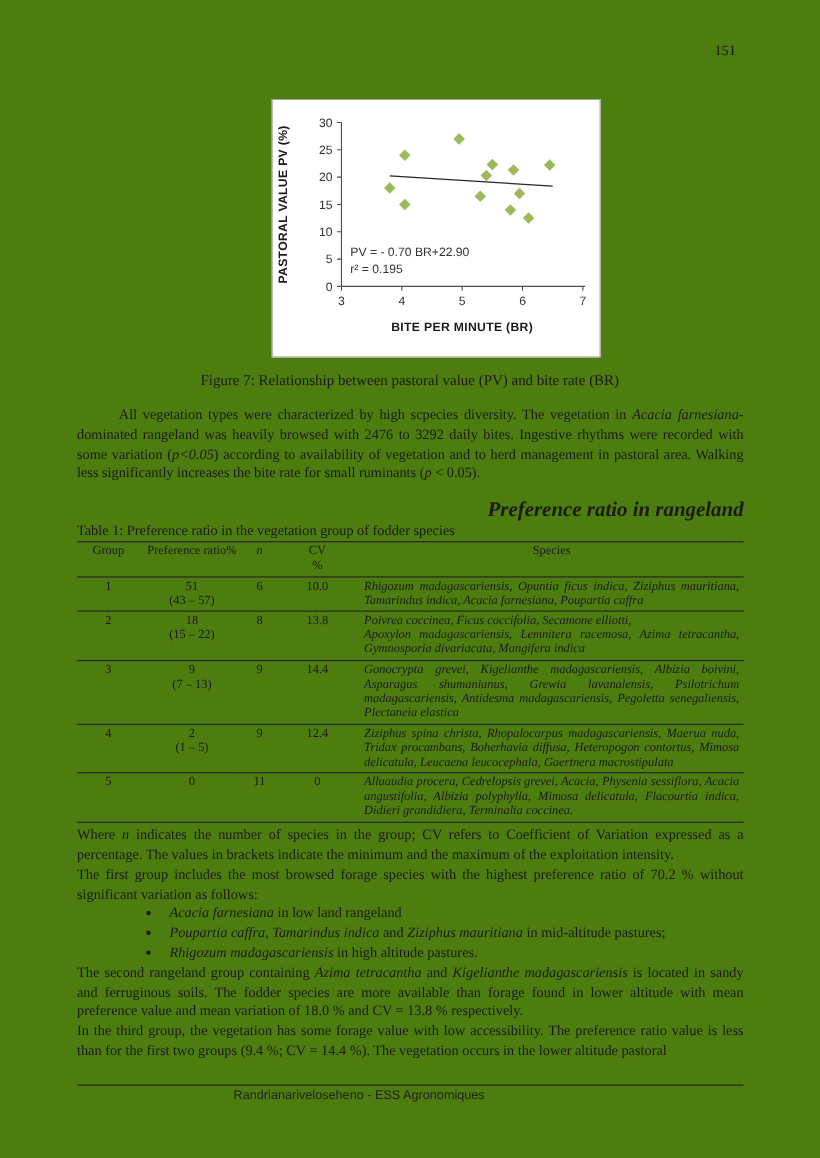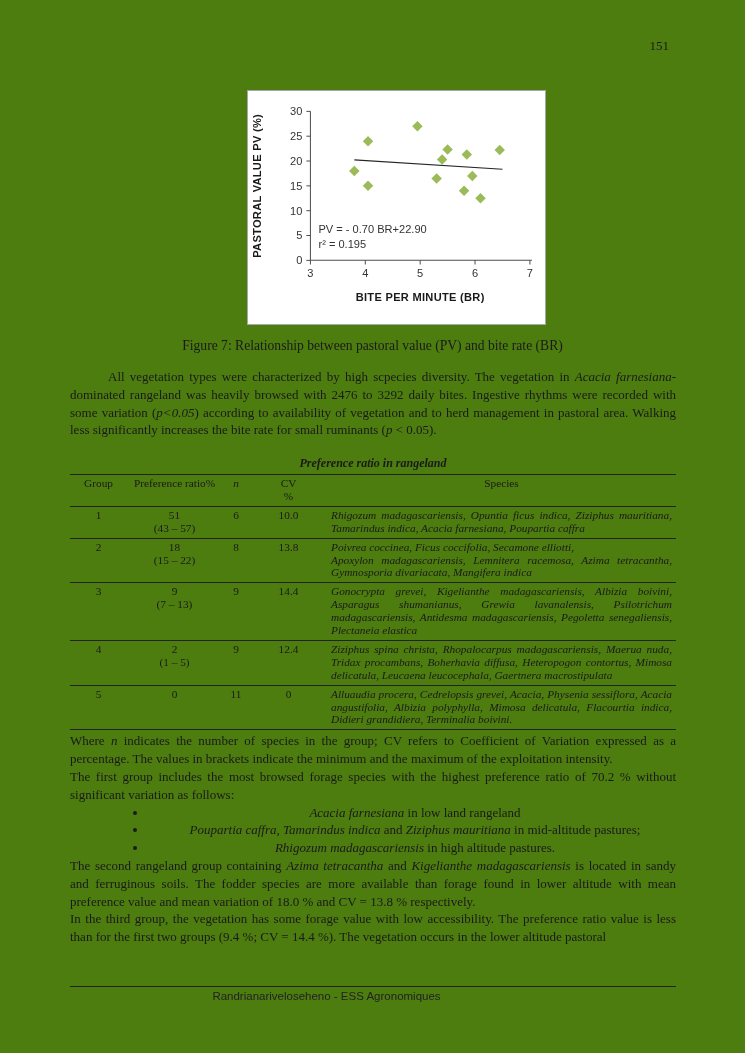--- a/index.html
+++ b/index.html
@@ -18,39 +18,39 @@
     position:absolute; top:338px; left:0; width:745px;
     text-align:center; font-size:13.6px;
   }
   .content {
     position:absolute; left:70px; top:368px; width:606px;
     font-size:13px; line-height:17.8px; text-align:justify;
   }
   .content p { margin:0; }
   p.indent { text-indent:38px; }
   h3.section-heading {
-    margin:16px 0 0 0; font-size:12px; font-style:italic; font-weight:bold;
-    text-align:center;
+    margin:16px 0 0 0; font-size:19px; font-style:italic; font-weight:bold;
+    text-align:right;
   }
   .tcaption { text-align:left; }
   table.pref-table {
     width:100%; border-collapse:collapse; table-layout:fixed;
     font-size:11.3px; line-height:12.9px; margin:1px 0 2px 0;
   }
   table.pref-table th, table.pref-table td {
     padding:2px 4px 3px 4px; vertical-align:top; font-weight:normal;
   }
   table.pref-table thead tr { border-top:1.4px solid #222; border-bottom:1.2px solid #222; }
   table.pref-table tbody tr { border-bottom:1.2px solid #222; }
   .cc { text-align:center; }
   th.n-head { font-style:italic; text-align:center; }
   td.species, th.species-head { text-align:justify; }
   th.species-head { text-align:center; }
   td.species { font-style:italic; white-space:pre-line; }
-  ul.bullets { margin:0; padding-left:78px; text-align:center; }
+  ul.bullets { margin:0; padding-left:78px; text-align:left; }
   ul.bullets li { padding-left:6px; }
   .footer-line { position:absolute; left:70px; top:986px; width:606px; border-top:1.2px solid #222; }
   .footer-text {
     position:absolute; left:0; top:990px; width:653px; text-align:center;
     font-family:"Liberation Sans", sans-serif; font-size:11.5px; color:#222;
   }
 </style>
 </head>
 <body>
 
@@ -108,20 +108,21 @@
 
   <div class="figure-caption">Figure 7: Relationship between pastoral value (PV) and bite rate (BR)</div>
 
   <div class="content">
 
     <p class="indent"><span>All vegetation types were characterized by high scpecies diversity. The vegetation in </span><span style="font-style: italic;">Acacia farnesiana</span><span>-dominated rangeland was heavily browsed with 2476 to 3292 daily bites. Ingestive rhythms were recorded with some variation (</span><span style="font-style: italic;">p&lt;0.05</span><span>) according to availability of vegetation and to herd management in pastoral area. Walking less significantly increases the bite rate for small ruminants (</span><span style="font-style: italic;">p</span><span> &lt; 0.05).</span></p>
 
     <h3 class="section-heading">Preference ratio in rangeland</h3>
 
 
+    <div class="tcaption">Table 1: Preference ratio in the vegetation group of fodder species</div>
 
     <table class="pref-table">
       <colgroup>
         <col style="width:57px">
           <col style="width:95px">
           <col style="width:28px">
           <col style="width:77px">
           <col>
       </colgroup>
       <thead>
@@ -179,21 +180,21 @@
           <td class="species">Ziziphus spina christa, Rhopalocarpus madagascariensis, Maerua nuda, Tridax procambans, Boherhavia diffusa, Heteropogon contortus, Mimosa delicatula, Leucaena leucocephala, Gaertnera macrostipulata</td>
         </tr>
         <tr>
           <td class="cc">5</td>
           <td class="cc">
               <div>0</div>
               <div></div>
             </td>
           <td class="cc">11</td>
           <td class="cc">0</td>
-          <td class="species">Alluaudia procera, Cedrelopsis grevei, Acacia, Physenia sessiflora, Acacia angustifolia, Albizia polyphylla, Mimosa delicatula, Flacourtia indica, Didieri grandidiera, Terminalia boivini.</td>
+          <td class="species">Alluaudia procera, Cedrelopsis grevei, Acacia, Physenia sessiflora, Acacia angustifolia, Albizia polyphylla, Mimosa delicatula, Flacourtia indica, Didieri grandidiera, Terminalia coccinea.</td>
         </tr>
       </tbody>
     </table>
 
     <p class="note"><span>Where </span><span style="font-style: italic;">n</span><span> indicates the number of species in the group; CV refers to Coefficient of Variation expressed as a percentage. The values in brackets indicate the minimum and the maximum of the exploitation intensity.</span></p>
 
     <p>The first group includes the most browsed forage species with the highest preference ratio of 70.2 % without significant variation as follows:</p>
 
     <ul class="bullets">
       <li><span style="font-style: italic;">Acacia farnesiana</span><span> in low land rangeland</span></li>

